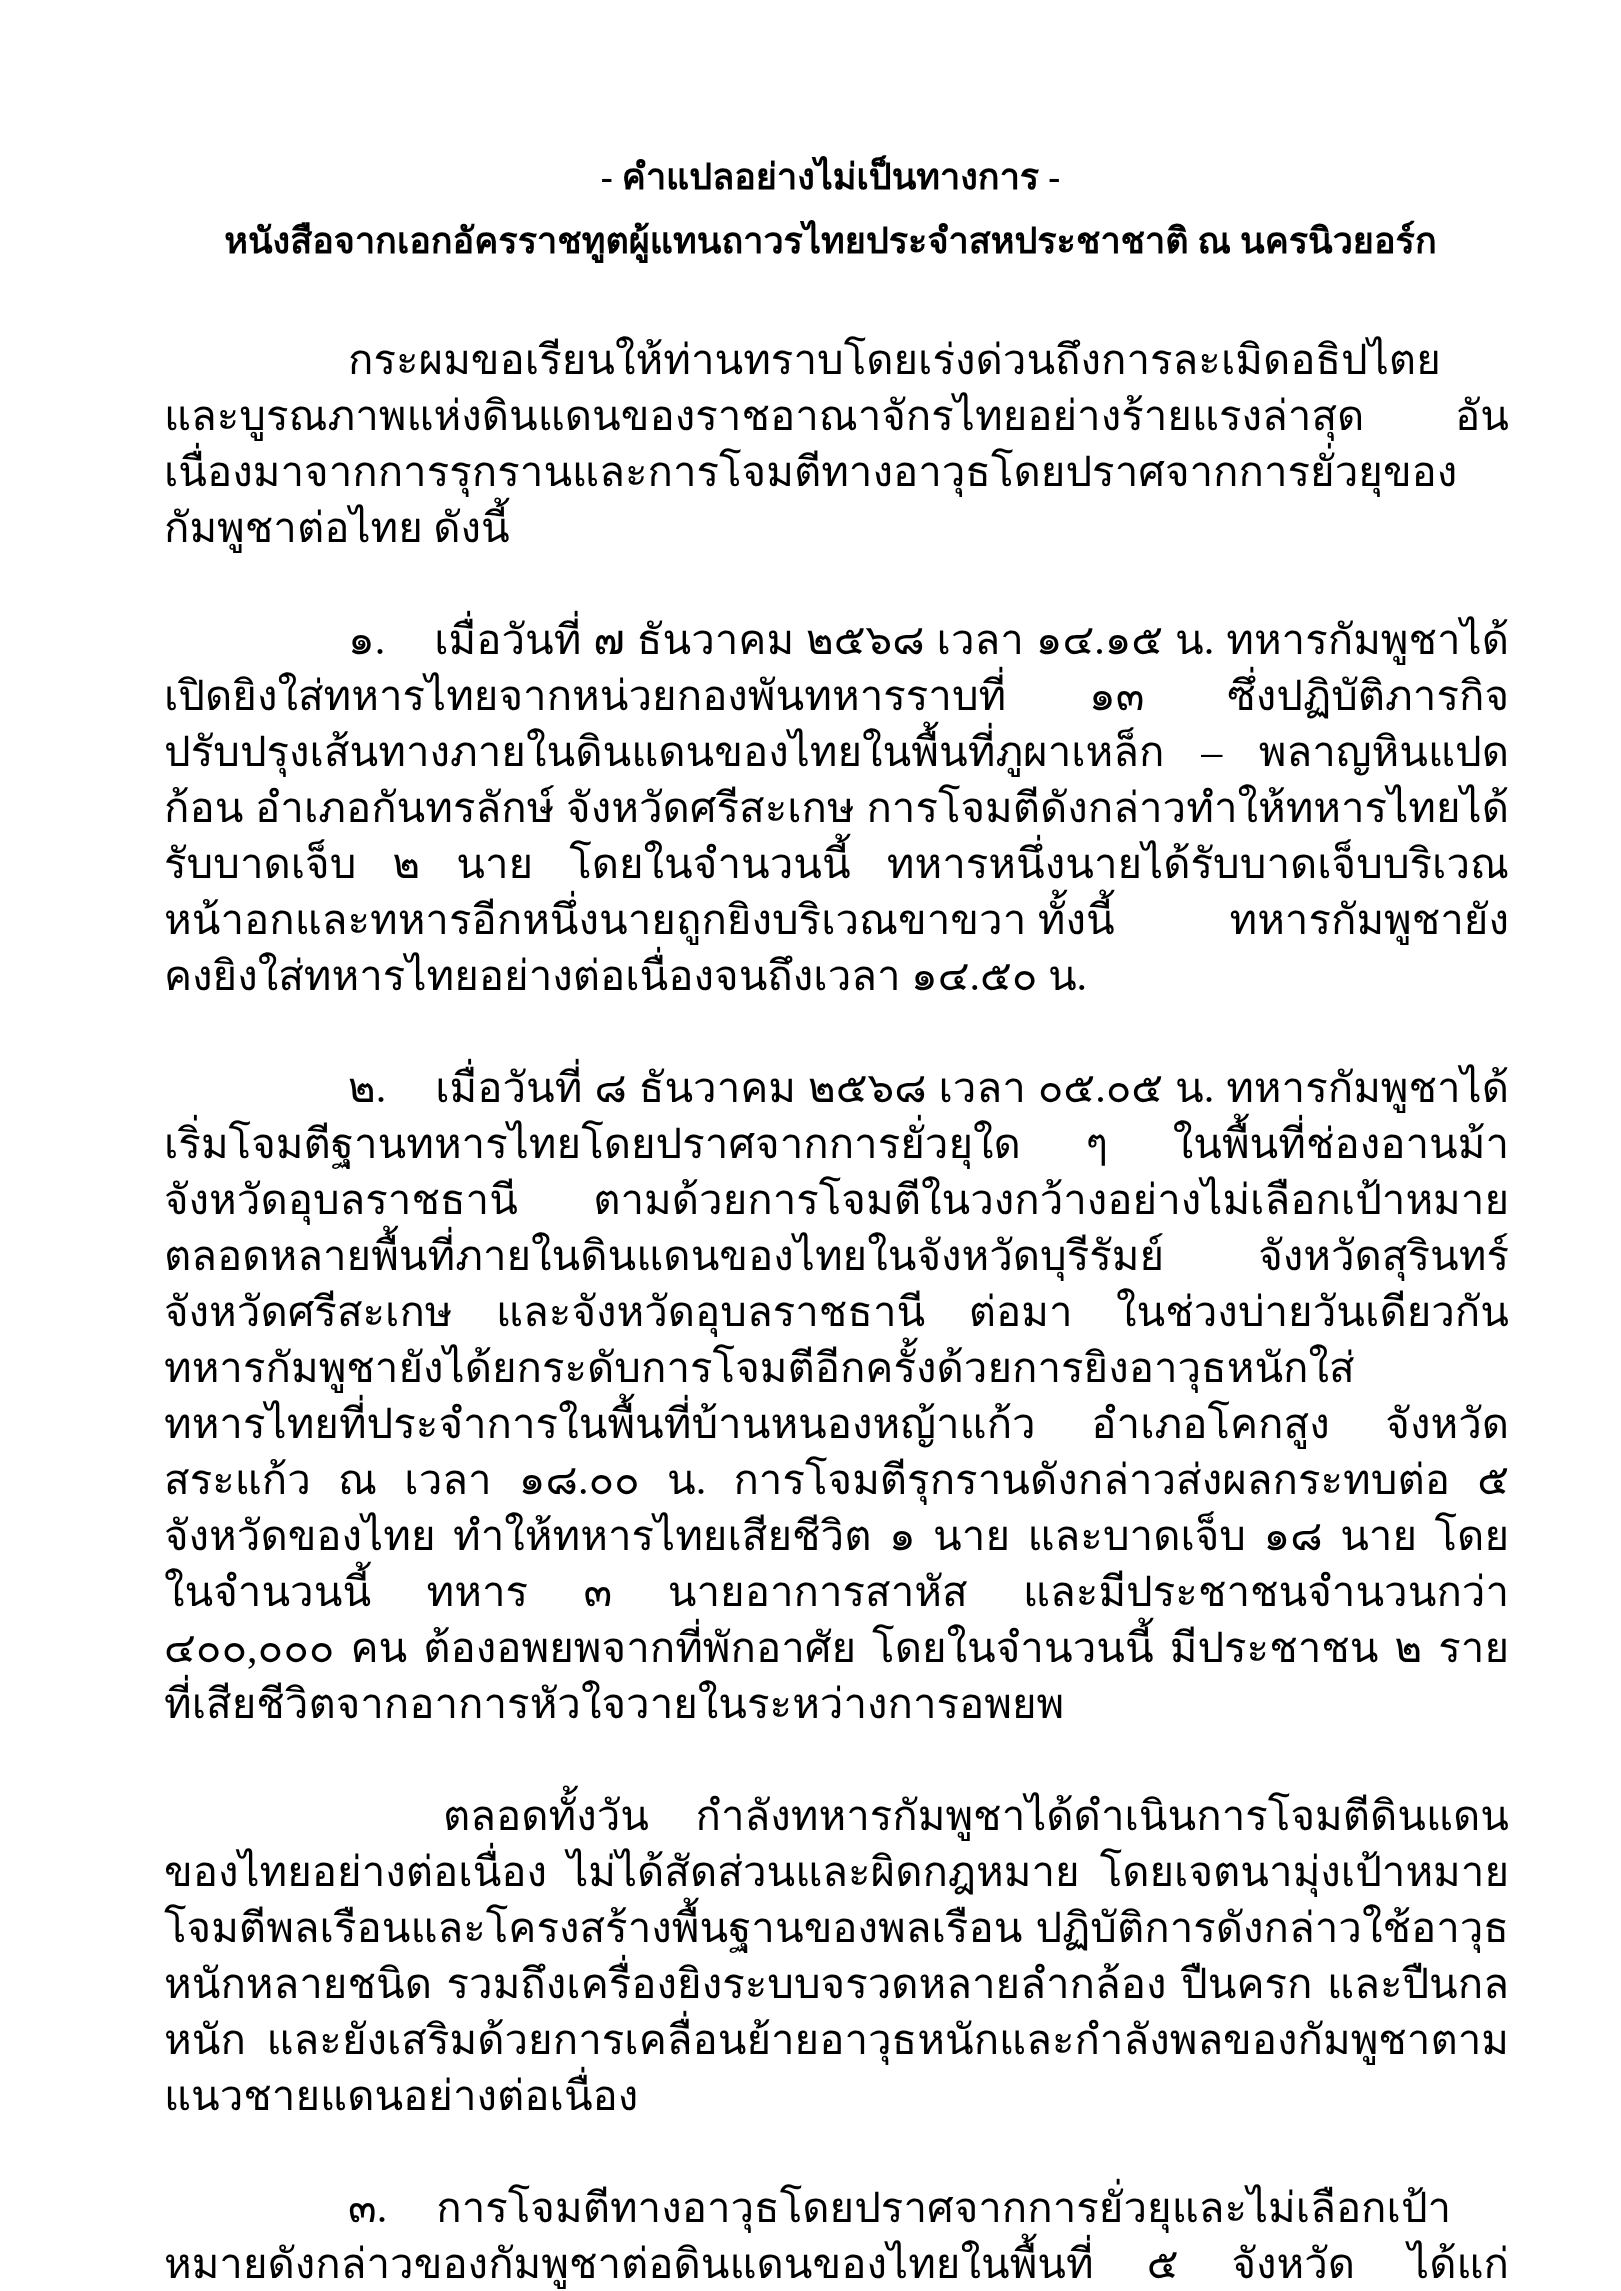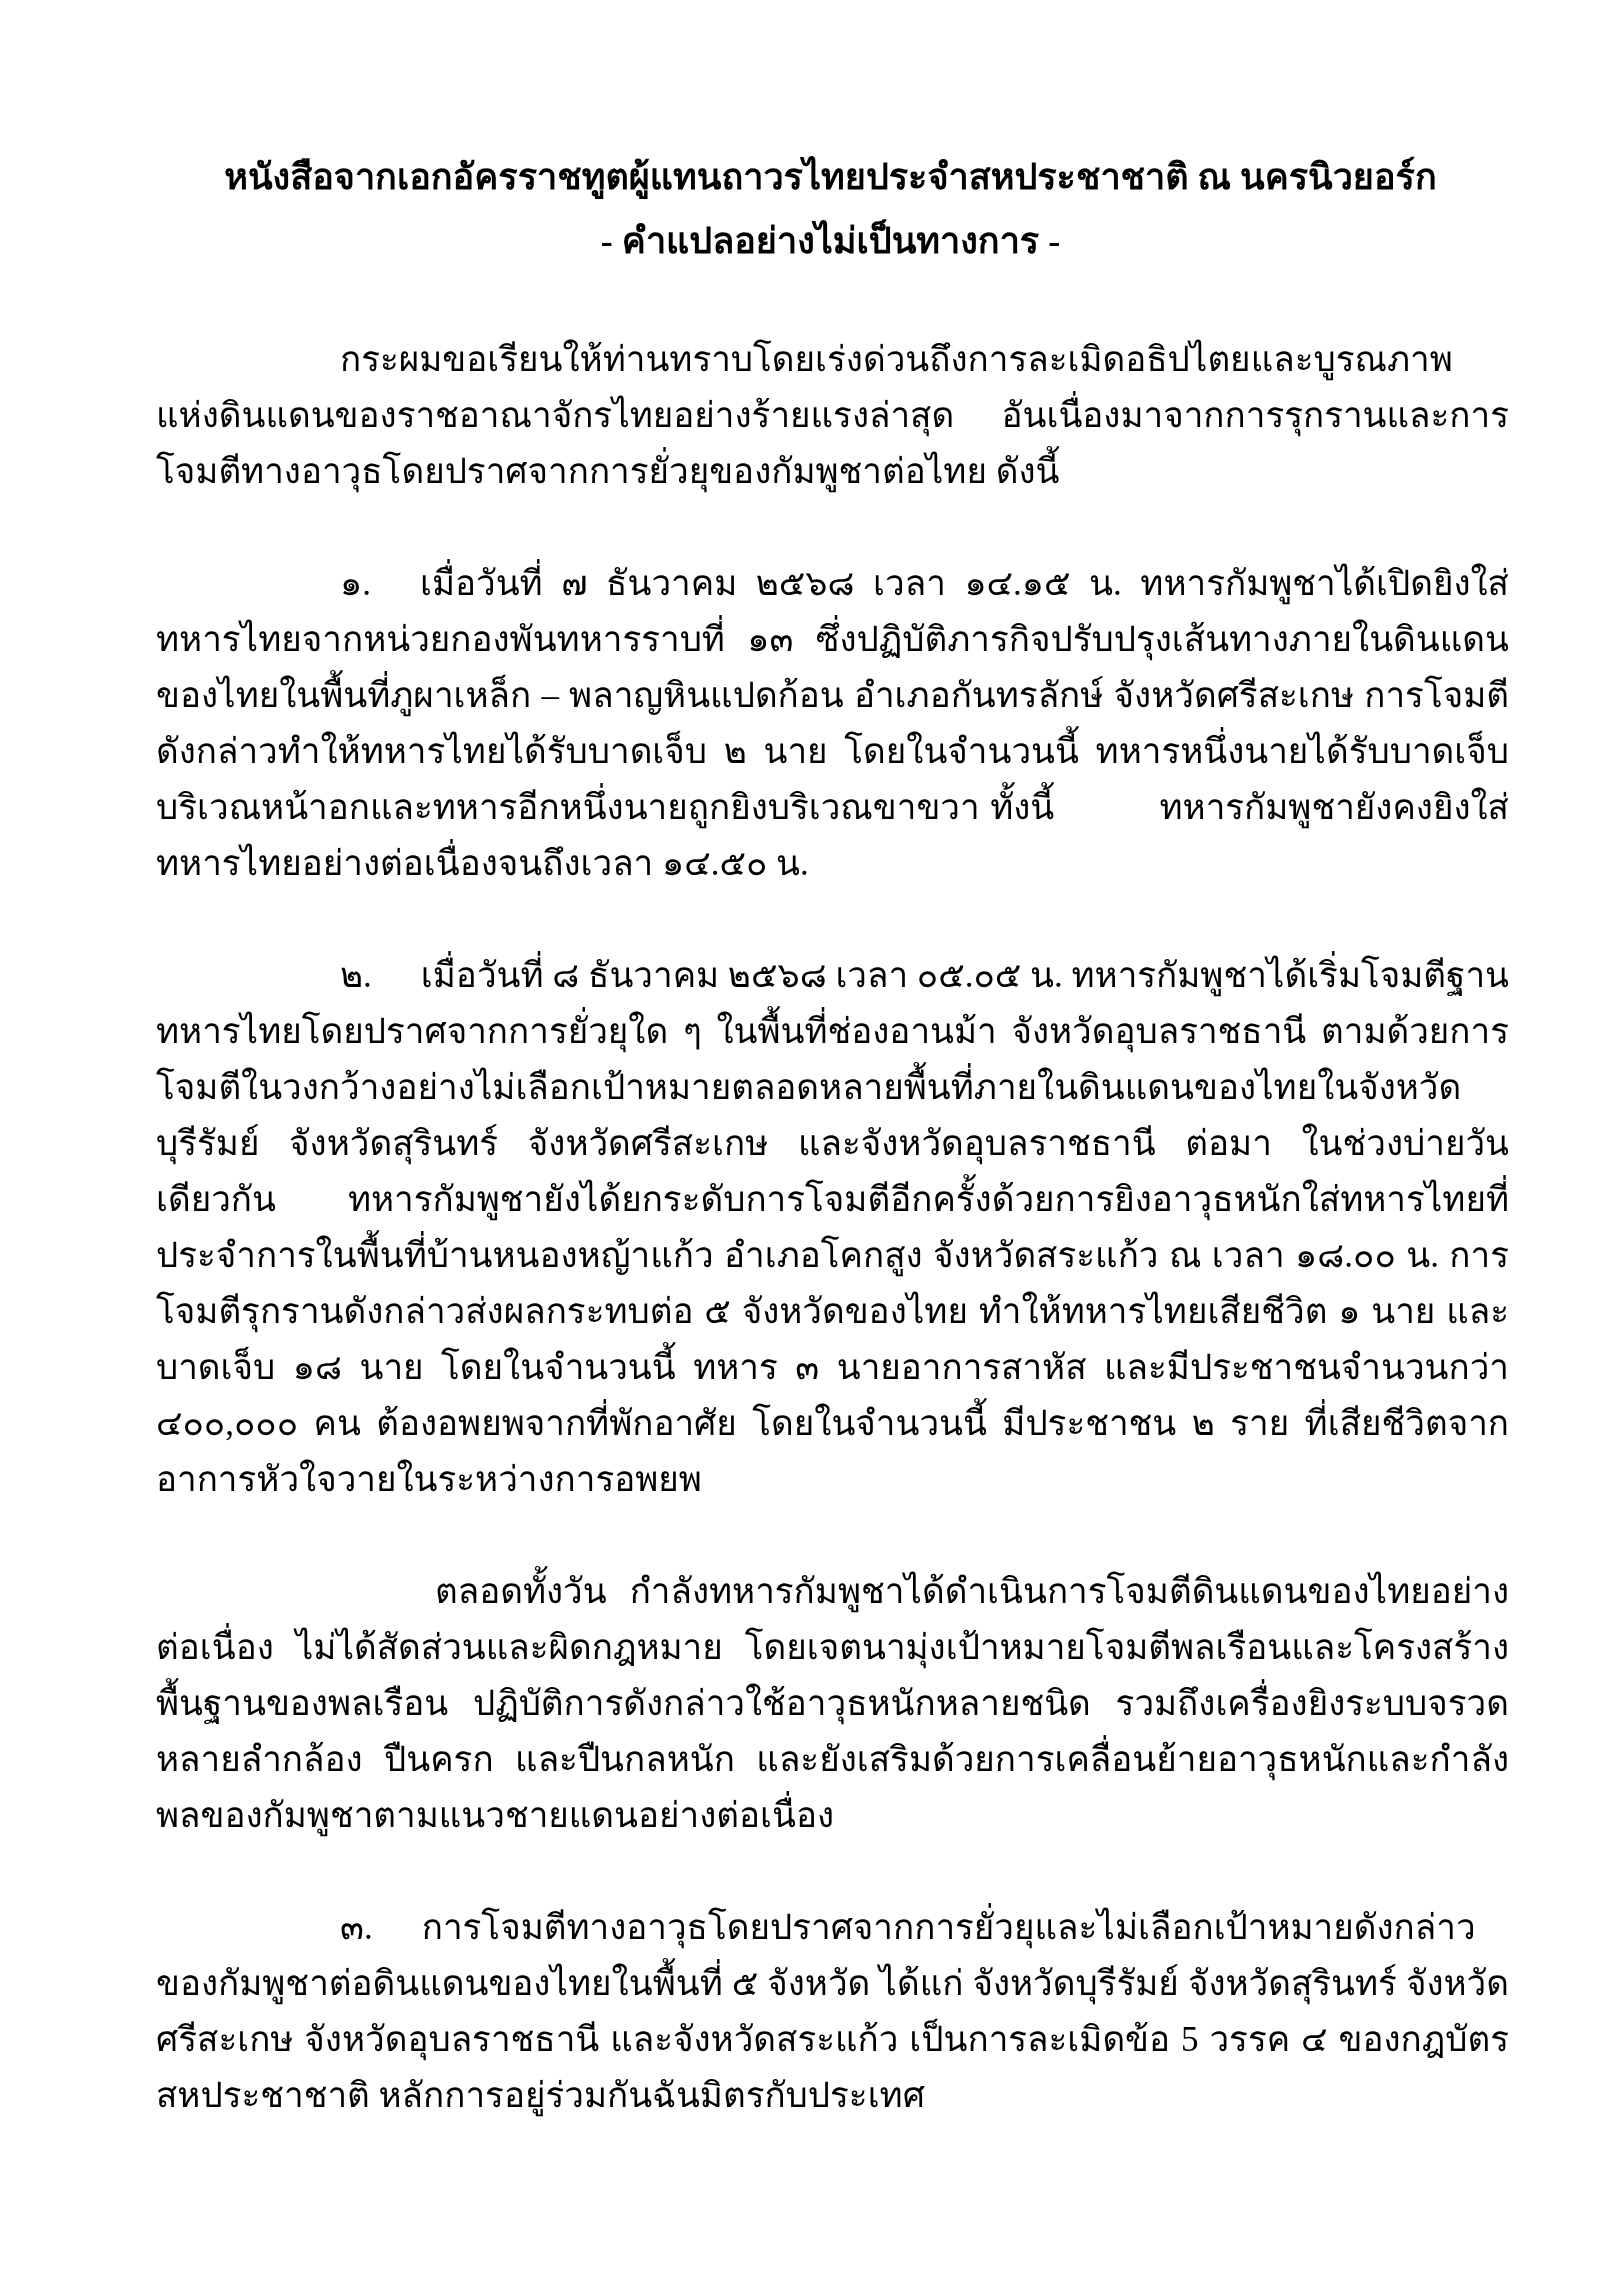--- a/index.html
+++ b/index.html
@@ -27,39 +27,39 @@
   }
   .doc-header .h-line {
     white-space: nowrap;
   }
   .salutation {
     font-size: 33px;
     line-height: 56px;
     margin: 0 0 29px 0;
   }
   p.para {
-    font-size: 35px;
+    font-size: 42px;
     line-height: 56px;
-    margin: 0 0 56px 4px;
+    margin: 0 0 56px 12px;
     text-align: justify;
   }
   p.para.intro  { text-indent: 184px; }
   p.para.item   { text-indent: 184px; }
   p.para.cont   { text-indent: 279px; }
   p.para.last   { margin-bottom: 0; }
   p.item .num   { margin-right: 49px; }
 </style>
 </head>
 <body>
 
 <div class="page">
 
   <header class="doc-header">
+    <div class="h-line">- คำแปลอย่างไม่เป็นทางการ -</div>
     <div class="h-line">หนังสือจากเอกอัครราชทูตผู้แทนถาวรไทยประจำสหประชาชาติ ณ นครนิวยอร์ก</div>
-    <div class="h-line">- คำแปลอย่างไม่เป็นทางการ -</div>
   </header>
 
 
   <p class="para intro">
     <span>กระผมขอเรียนให้ท่านทราบโดยเร่งด่วนถึงการละเมิดอธิปไตยและบูรณภาพแห่งดินแดนของราชอาณาจักรไทยอย่างร้ายแรงล่าสุด อันเนื่องมาจากการรุกรานและการโจมตีทางอาวุธโดยปราศจากการยั่วยุของกัมพูชาต่อไทย ดังนี้</span>
   </p>
 
   <p class="para item">
     <span class="num">๑.</span><span>เมื่อวันที่ ๗ ธันวาคม ๒๕๖๘ เวลา ๑๔.๑๕ น. ทหารกัมพูชาได้เปิดยิงใส่ทหารไทยจากหน่วยกองพันทหารราบที่ ๑๓ ซึ่งปฏิบัติภารกิจปรับปรุงเส้นทางภายในดินแดนของไทยในพื้นที่ภูผาเหล็ก – พลาญหินแปดก้อน อำเภอกันทรลักษ์ จังหวัดศรีสะเกษ การโจมตีดังกล่าวทำให้ทหารไทยได้รับบาดเจ็บ ๒ นาย โดยในจำนวนนี้ ทหารหนึ่งนายได้รับบาดเจ็บบริเวณหน้าอกและทหารอีกหนึ่งนายถูกยิงบริเวณขาขวา ทั้งนี้&nbsp;&nbsp;&nbsp;&nbsp;&nbsp;&nbsp;&nbsp;&nbsp;&nbsp;&nbsp;ทหารกัมพูชายังคงยิงใส่ทหารไทยอย่างต่อเนื่องจนถึงเวลา ๑๔.๕๐ น.</span>
   </p>

